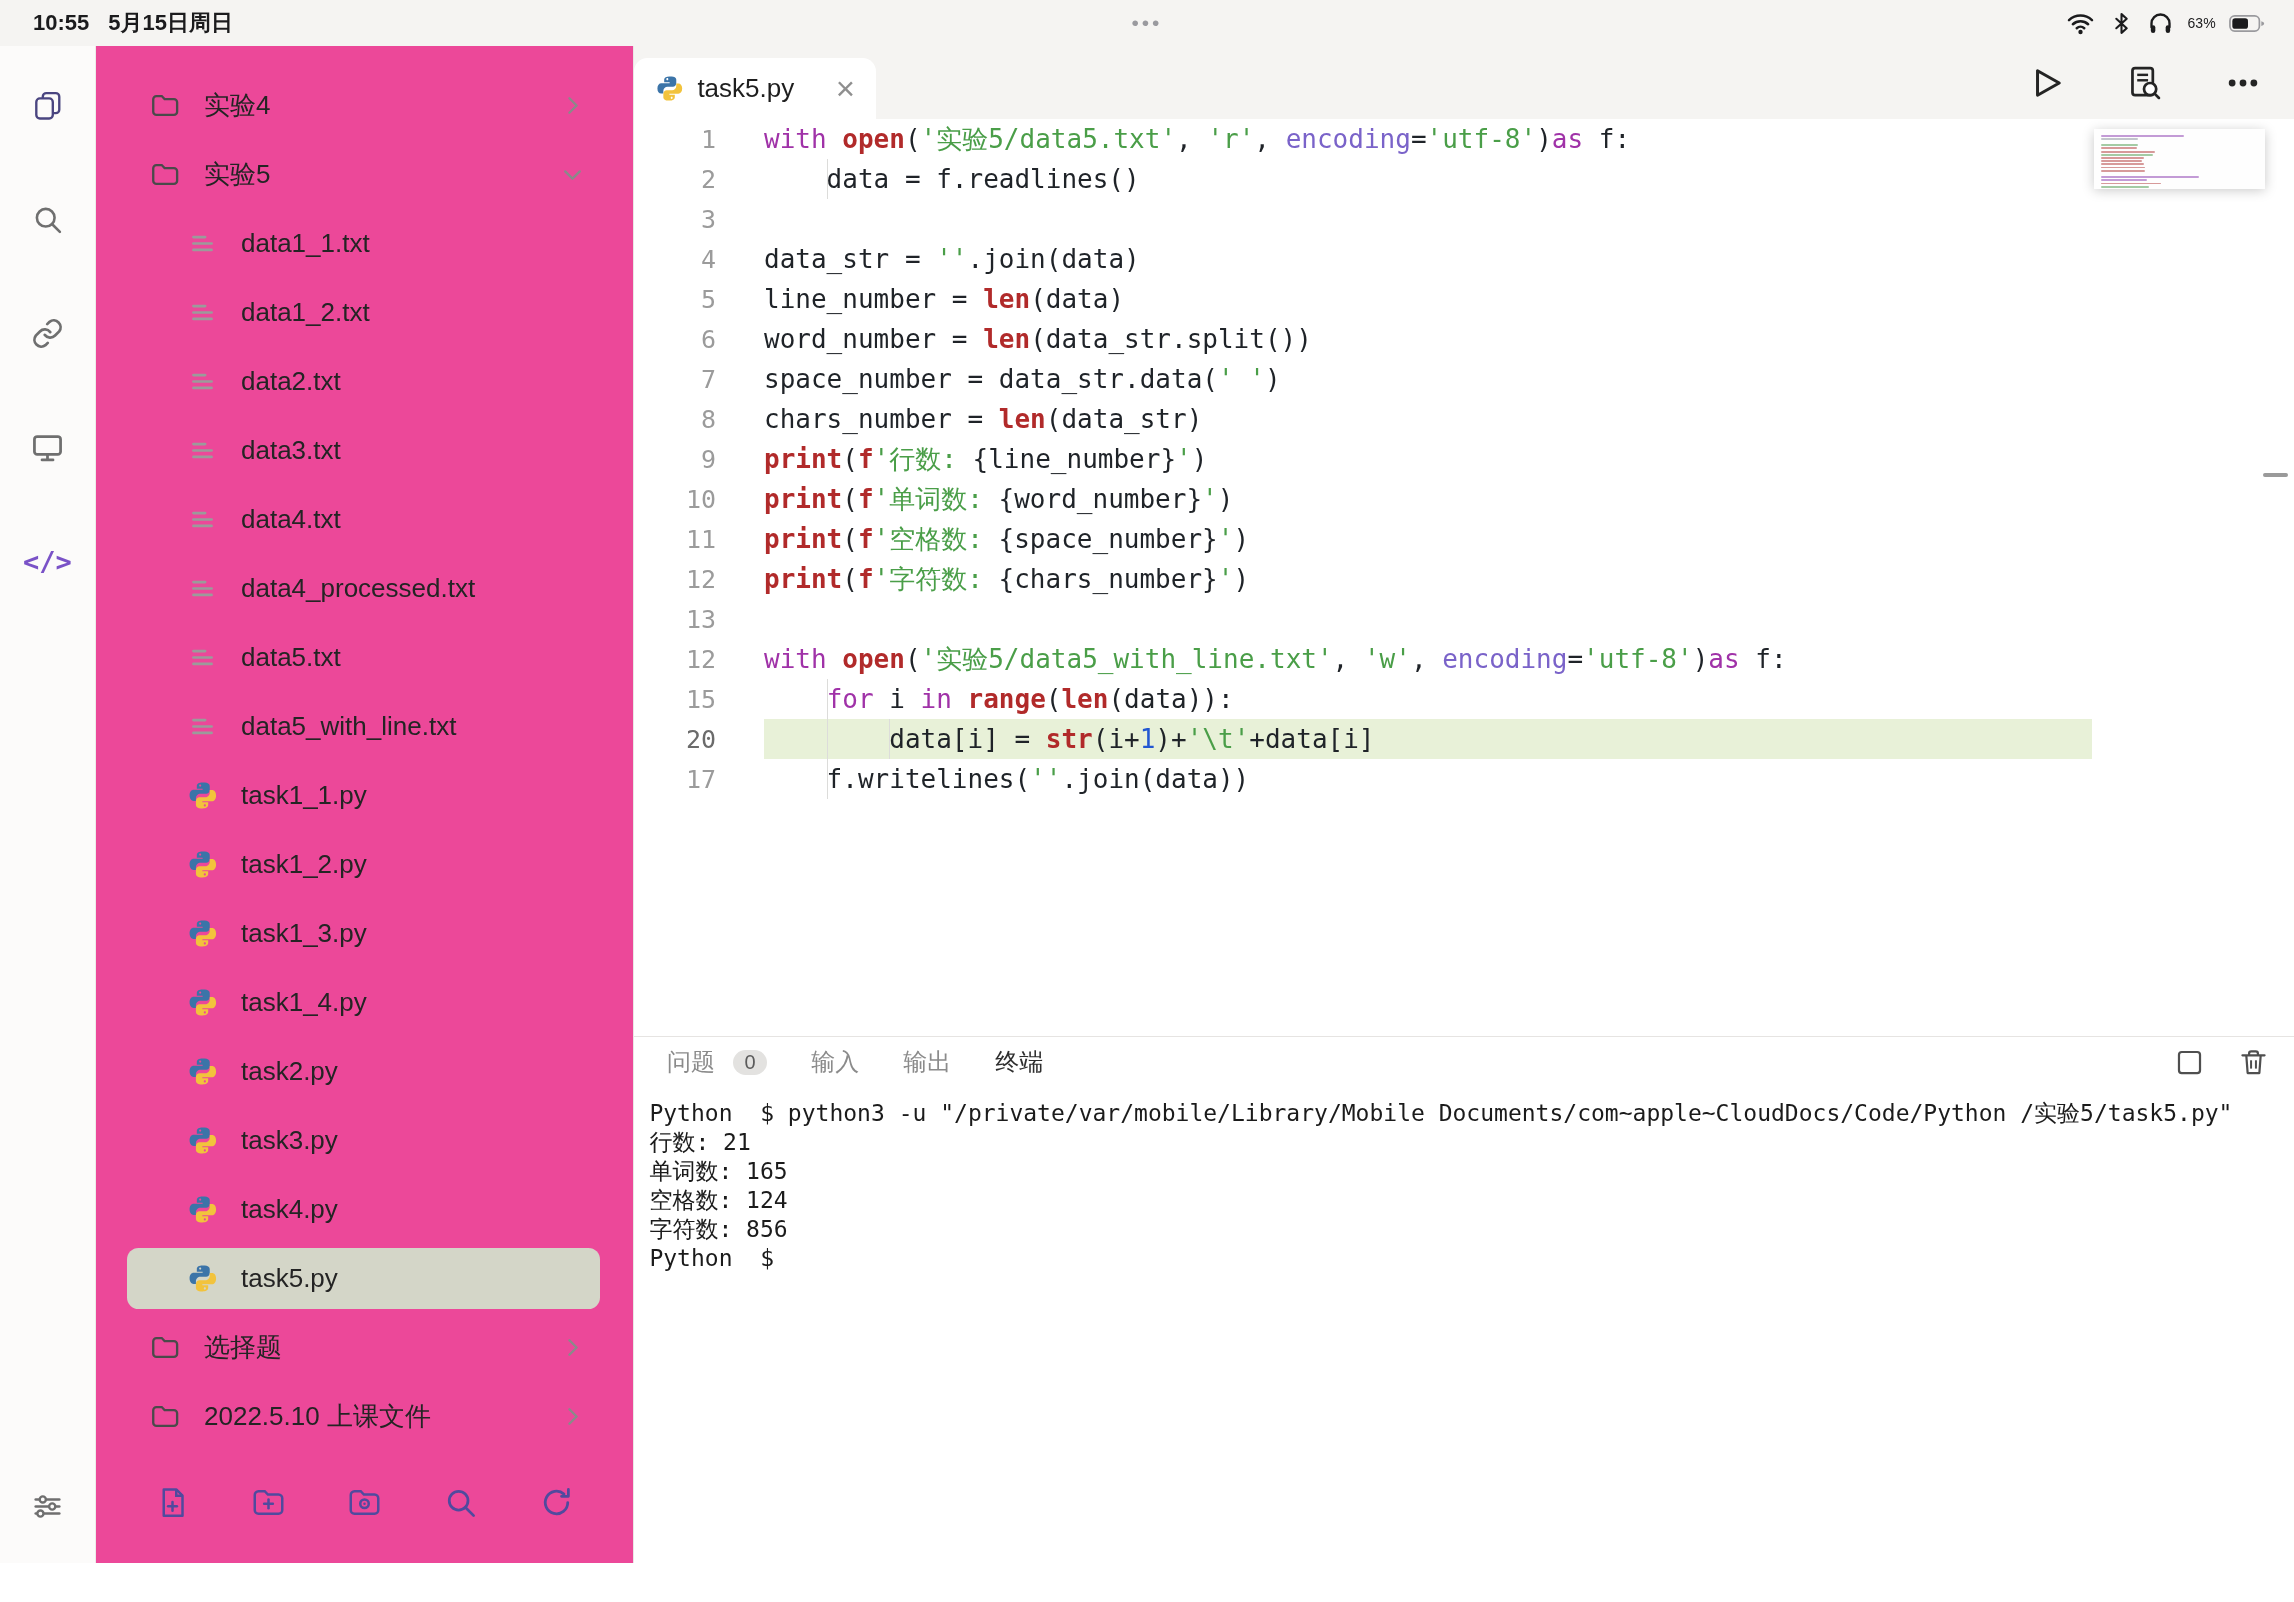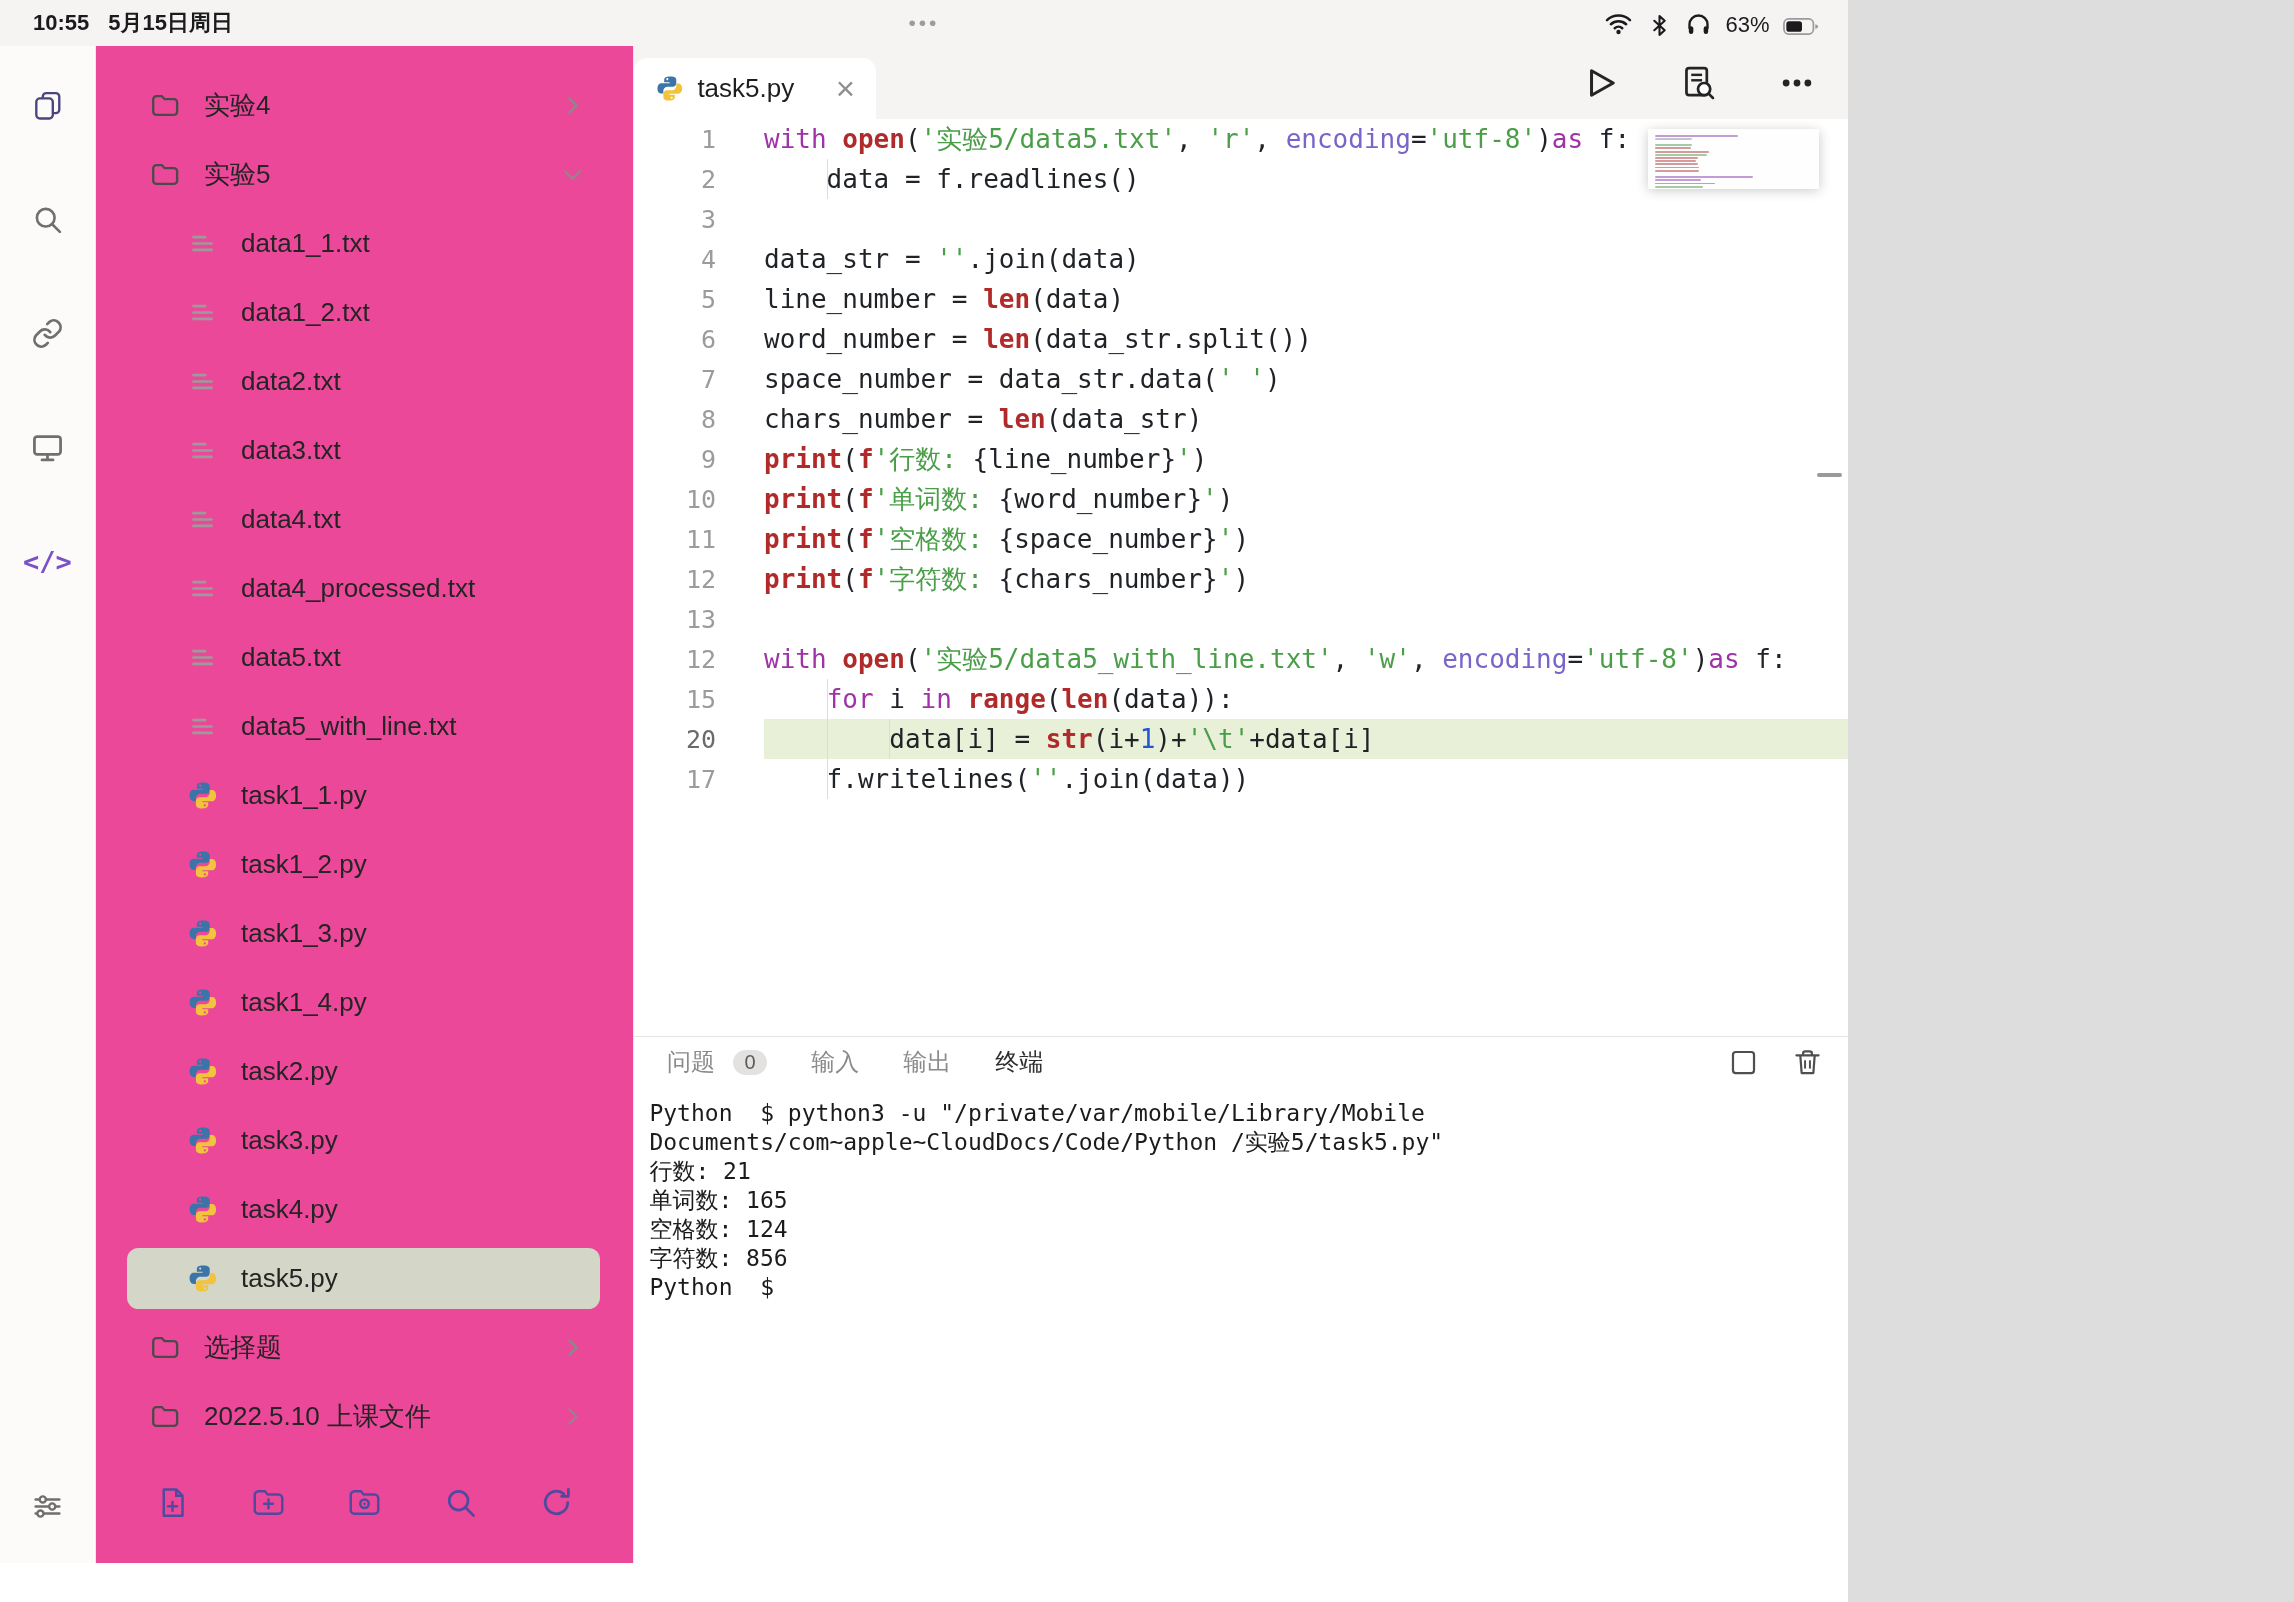--- a/index.html
+++ b/index.html
@@ -1,24 +1,24 @@
 <!DOCTYPE html>
 <html><head>
 <meta charset="utf-8">
 <style>
   html,body{margin:0;padding:0;background:#ddd;}
-  .screen{position:relative;width:1848px;height:1602px;background:#fff;overflow:hidden;
+  .screen{position:relative;width:2294px;height:1602px;background:#fff;overflow:hidden;
           font-family:"Liberation Sans",sans-serif;-webkit-font-smoothing:antialiased;}
 
   
   .system-bar{position:absolute;top:0;left:0;right:0;height:46px;background:#f5f4f2;z-index:6;
               display:flex;align-items:center;color:#1b1b1d;}
   .sys-left{display:flex;align-items:center;gap:19px;margin-left:33px;font-size:22px;font-weight:600;}
   .sys-center{position:absolute;left:0;right:0;text-align:center;color:#9a9a9f;font-size:21px;letter-spacing:2.9px;line-height:46px;}
-  .sys-right{margin-left:auto;display:flex;align-items:flex-end;gap:13.4px;margin-right:27px;font-size:22px;font-weight:500;}
+  .sys-right{margin-left:auto;display:flex;align-items:center;gap:13.4px;margin-right:27px;font-size:14px;font-weight:500;}
   .sys-right svg{display:block;}
 
   
   .main{position:absolute;top:46px;bottom:39px;left:0;right:0;display:flex;}
 
   .activity-bar{width:96px;background:#fcfbfa;border-right:1px solid #ececea;flex:none;
                 display:flex;flex-direction:column;align-items:center;padding-top:40px;gap:76px;box-sizing:border-box;}
   .act-icon{width:38px;height:38px;display:flex;align-items:center;justify-content:center;}
   .act-icon svg{width:33px;height:33px;}
   .code-glyph{font-family:"DejaVu Sans Mono",monospace;font-size:27px;font-weight:bold;color:#7a52c7;}

